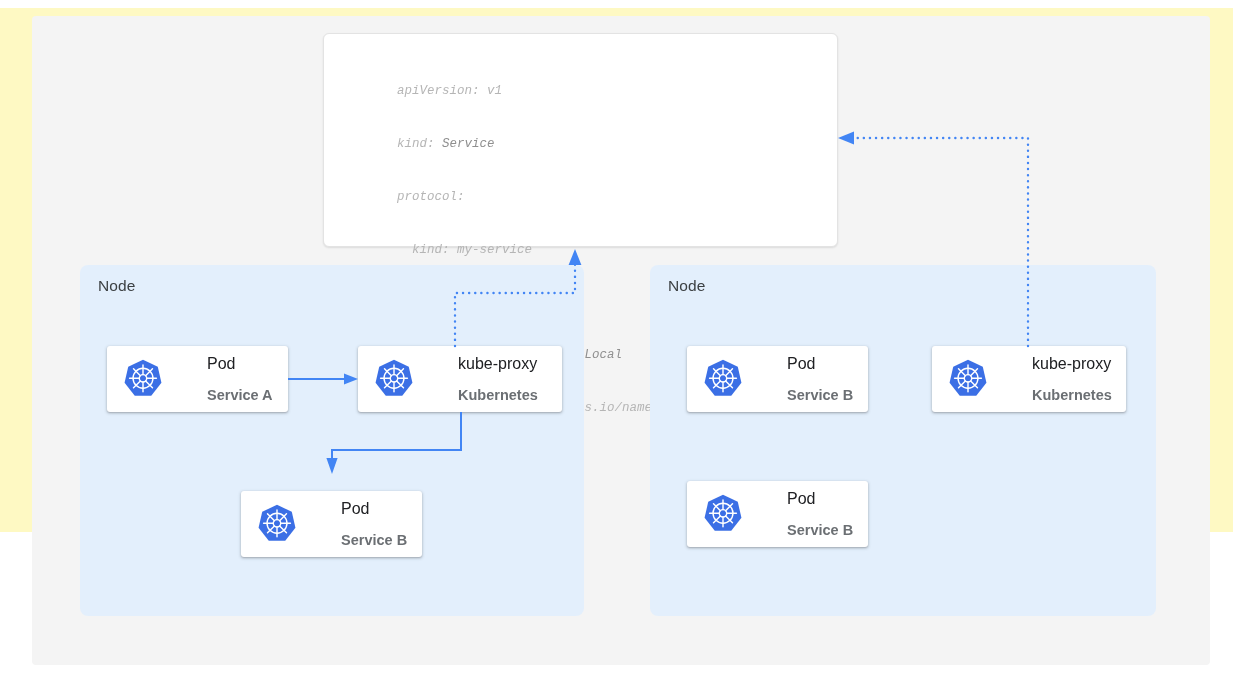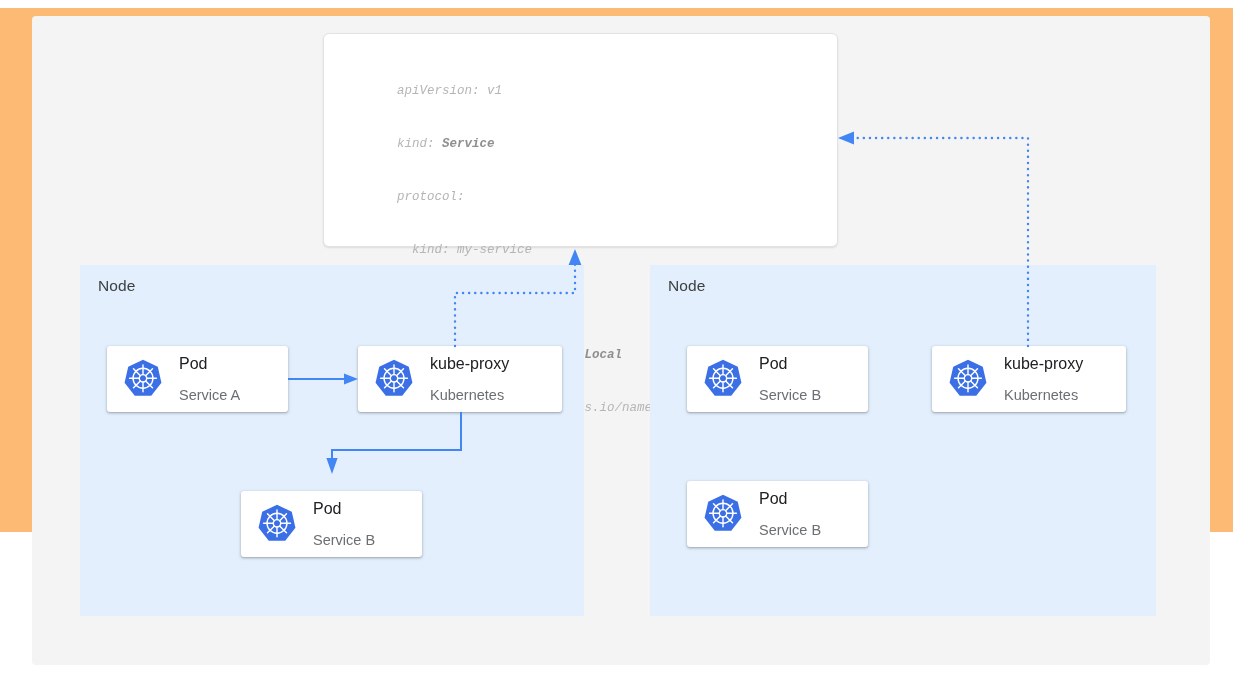--- a/index.html
+++ b/index.html
@@ -11,21 +11,21 @@
     width: 1233px;
     height: 683px;
     font-family: "Liberation Sans", sans-serif;
     overflow: hidden;
   }
 
   #stage {
     position: relative;
     width: 1233px;
     height: 532px;
-    background: #fdba74;
+    background: #fef9c3;
   }
 
   
   .canvas {
     position: absolute;
     left: 32px;
     top: 16px;
     width: 1178px;
     height: 649px;
     background: #f4f4f4;
@@ -60,27 +60,27 @@
     left: 73px;
     top: 14px;
     font-family: "Liberation Mono", "DejaVu Sans Mono", monospace;
     font-size: 12.5px;
     line-height: 17.6px;
     color: #b5b5b5;
     font-style: italic;
     white-space: pre;
   }
   .yaml-line { display: block; }
-  .yaml-strong { font-weight: bold; color: #8f8f8f; }
+  .yaml-strong { font-weight: normal; color: #8f8f8f; }
 
   
   .node-box {
     position: absolute;
     background: #e3effc;
-    border-radius: 0;
+    border-radius: 8px;
     text-align: center;
   }
   #node-left  { left: 80px;  top: 265px; width: 504px; height: 351px; }
   #node-right { left: 650px; top: 265px; width: 506px; height: 351px; }
   .node-label {
     position: absolute;
     left: 18px;
     top: 12px;
     font-size: 15.5px;
     color: #3c4043;
@@ -89,20 +89,21 @@
 
   
   .card {
     position: absolute;
     background: #ffffff;
     border-radius: 3px;
     box-shadow: 0 1px 2px rgba(60,64,67,0.30), 0 1px 3px 1px rgba(60,64,67,0.12);
     display: flex;
     align-items: center;
     box-sizing: border-box;
+    gap: 28px;
   }
   .card .k8s-icon {
     flex: 0 0 auto;
     margin-left: 14px;
     width: 44px;
     height: 44px;
   }
   .card-text {
     margin-left: 14px;
     display: flex;
@@ -112,20 +113,21 @@
   .card-title {
     font-size: 16px;
     color: #202124;
     line-height: 20px;
   }
   .card-sub {
     font-size: 14.5px;
     color: #6b6f73;
     line-height: 20px;
     margin-top: 11px;
+    font-weight: bold;
   }
 
   
   #card-pod-a        { left: 107px; top: 346px; width: 181px; height: 66px; }
   #card-kube-left    { left: 358px; top: 346px; width: 204px; height: 66px; }
   #card-pod-b-left   { left: 241px; top: 491px; width: 181px; height: 66px; }
   #card-pod-b1-right { left: 687px; top: 346px; width: 181px; height: 66px; }
   #card-kube-right   { left: 932px; top: 346px; width: 194px; height: 66px; }
   #card-pod-b2-right { left: 687px; top: 481px; width: 181px; height: 66px; }
 

